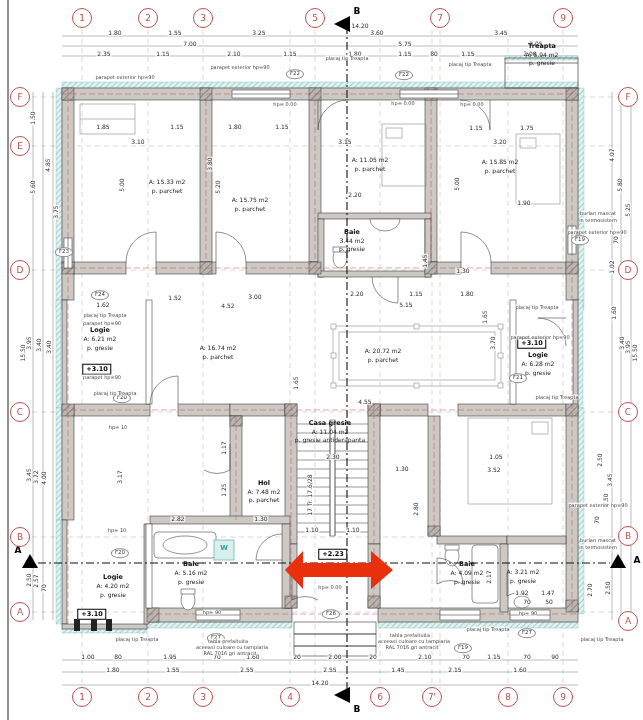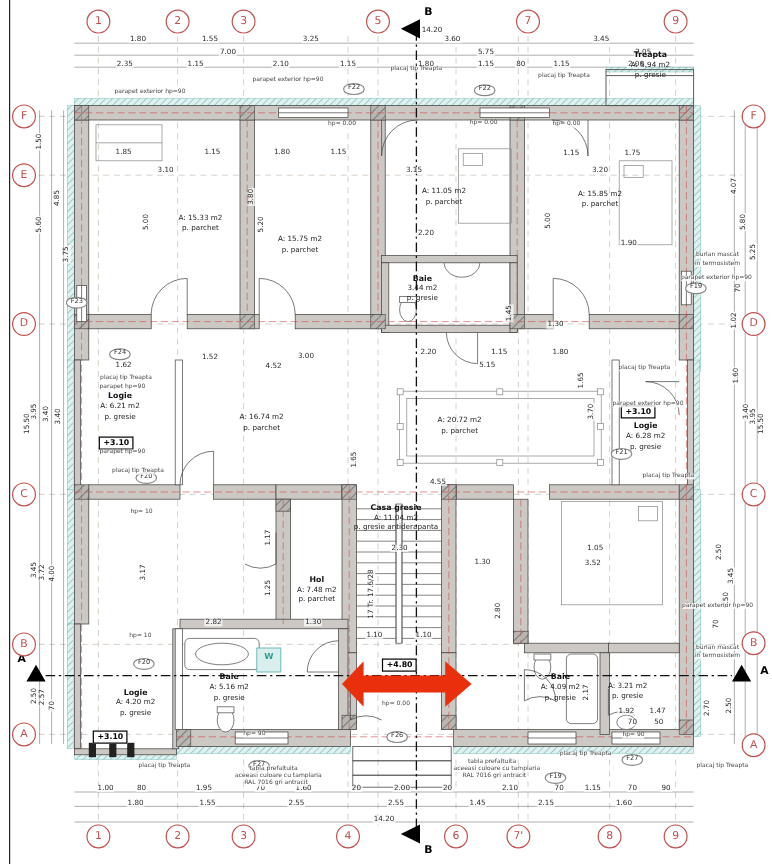--- a/index.html
+++ b/index.html
@@ -447,21 +447,21 @@
       <span class="lb ra" style="left: 113px; top: 595px;">p. gresie</span>
       <span class="lb rn" style="left: 467px; top: 564px;">Baie</span>
       <span class="lb ra" style="left: 467px; top: 573px;">A: 4.09 m2</span>
       <span class="lb ra" style="left: 467px; top: 582px;">p. gresie</span>
       <span class="lb ra" style="left: 523px; top: 572px;">A: 3.21 m2</span>
       <span class="lb ra" style="left: 523px; top: 581px;">p. gresie</span>
       <span class="lb wm" style="left: 224px; top: 548px;">W</span>
       <span class="lb lvl" style="left: 97px; top: 369px;">+3.10</span>
       <span class="lb lvl" style="left: 532px; top: 343px;">+3.10</span>
       <span class="lb lvl" style="left: 92px; top: 614px;">+3.10</span>
-      <span class="lb lvl" style="left: 333px; top: 554px;">+4.80</span>
+      <span class="lb lvl" style="left: 333px; top: 554px;">+2.23</span>
       <span class="lb tag" style="left: 295px; top: 74px;">F22</span>
       <span class="lb tag" style="left: 404px; top: 75px;">F22</span>
       <span class="lb tag" style="left: 64px; top: 252px;">F23</span>
       <span class="lb tag" style="left: 100px; top: 295px;">F24</span>
       <span class="lb tag" style="left: 122px; top: 398px;">F20</span>
       <span class="lb tag" style="left: 120px; top: 553px;">F20</span>
       <span class="lb tag" style="left: 518px; top: 378px;">F21</span>
       <span class="lb tag" style="left: 331px; top: 614px;">F26</span>
       <span class="lb tag" style="left: 216px; top: 638px;">F27</span>
       <span class="lb tag" style="left: 527px; top: 633px;">F27</span>

